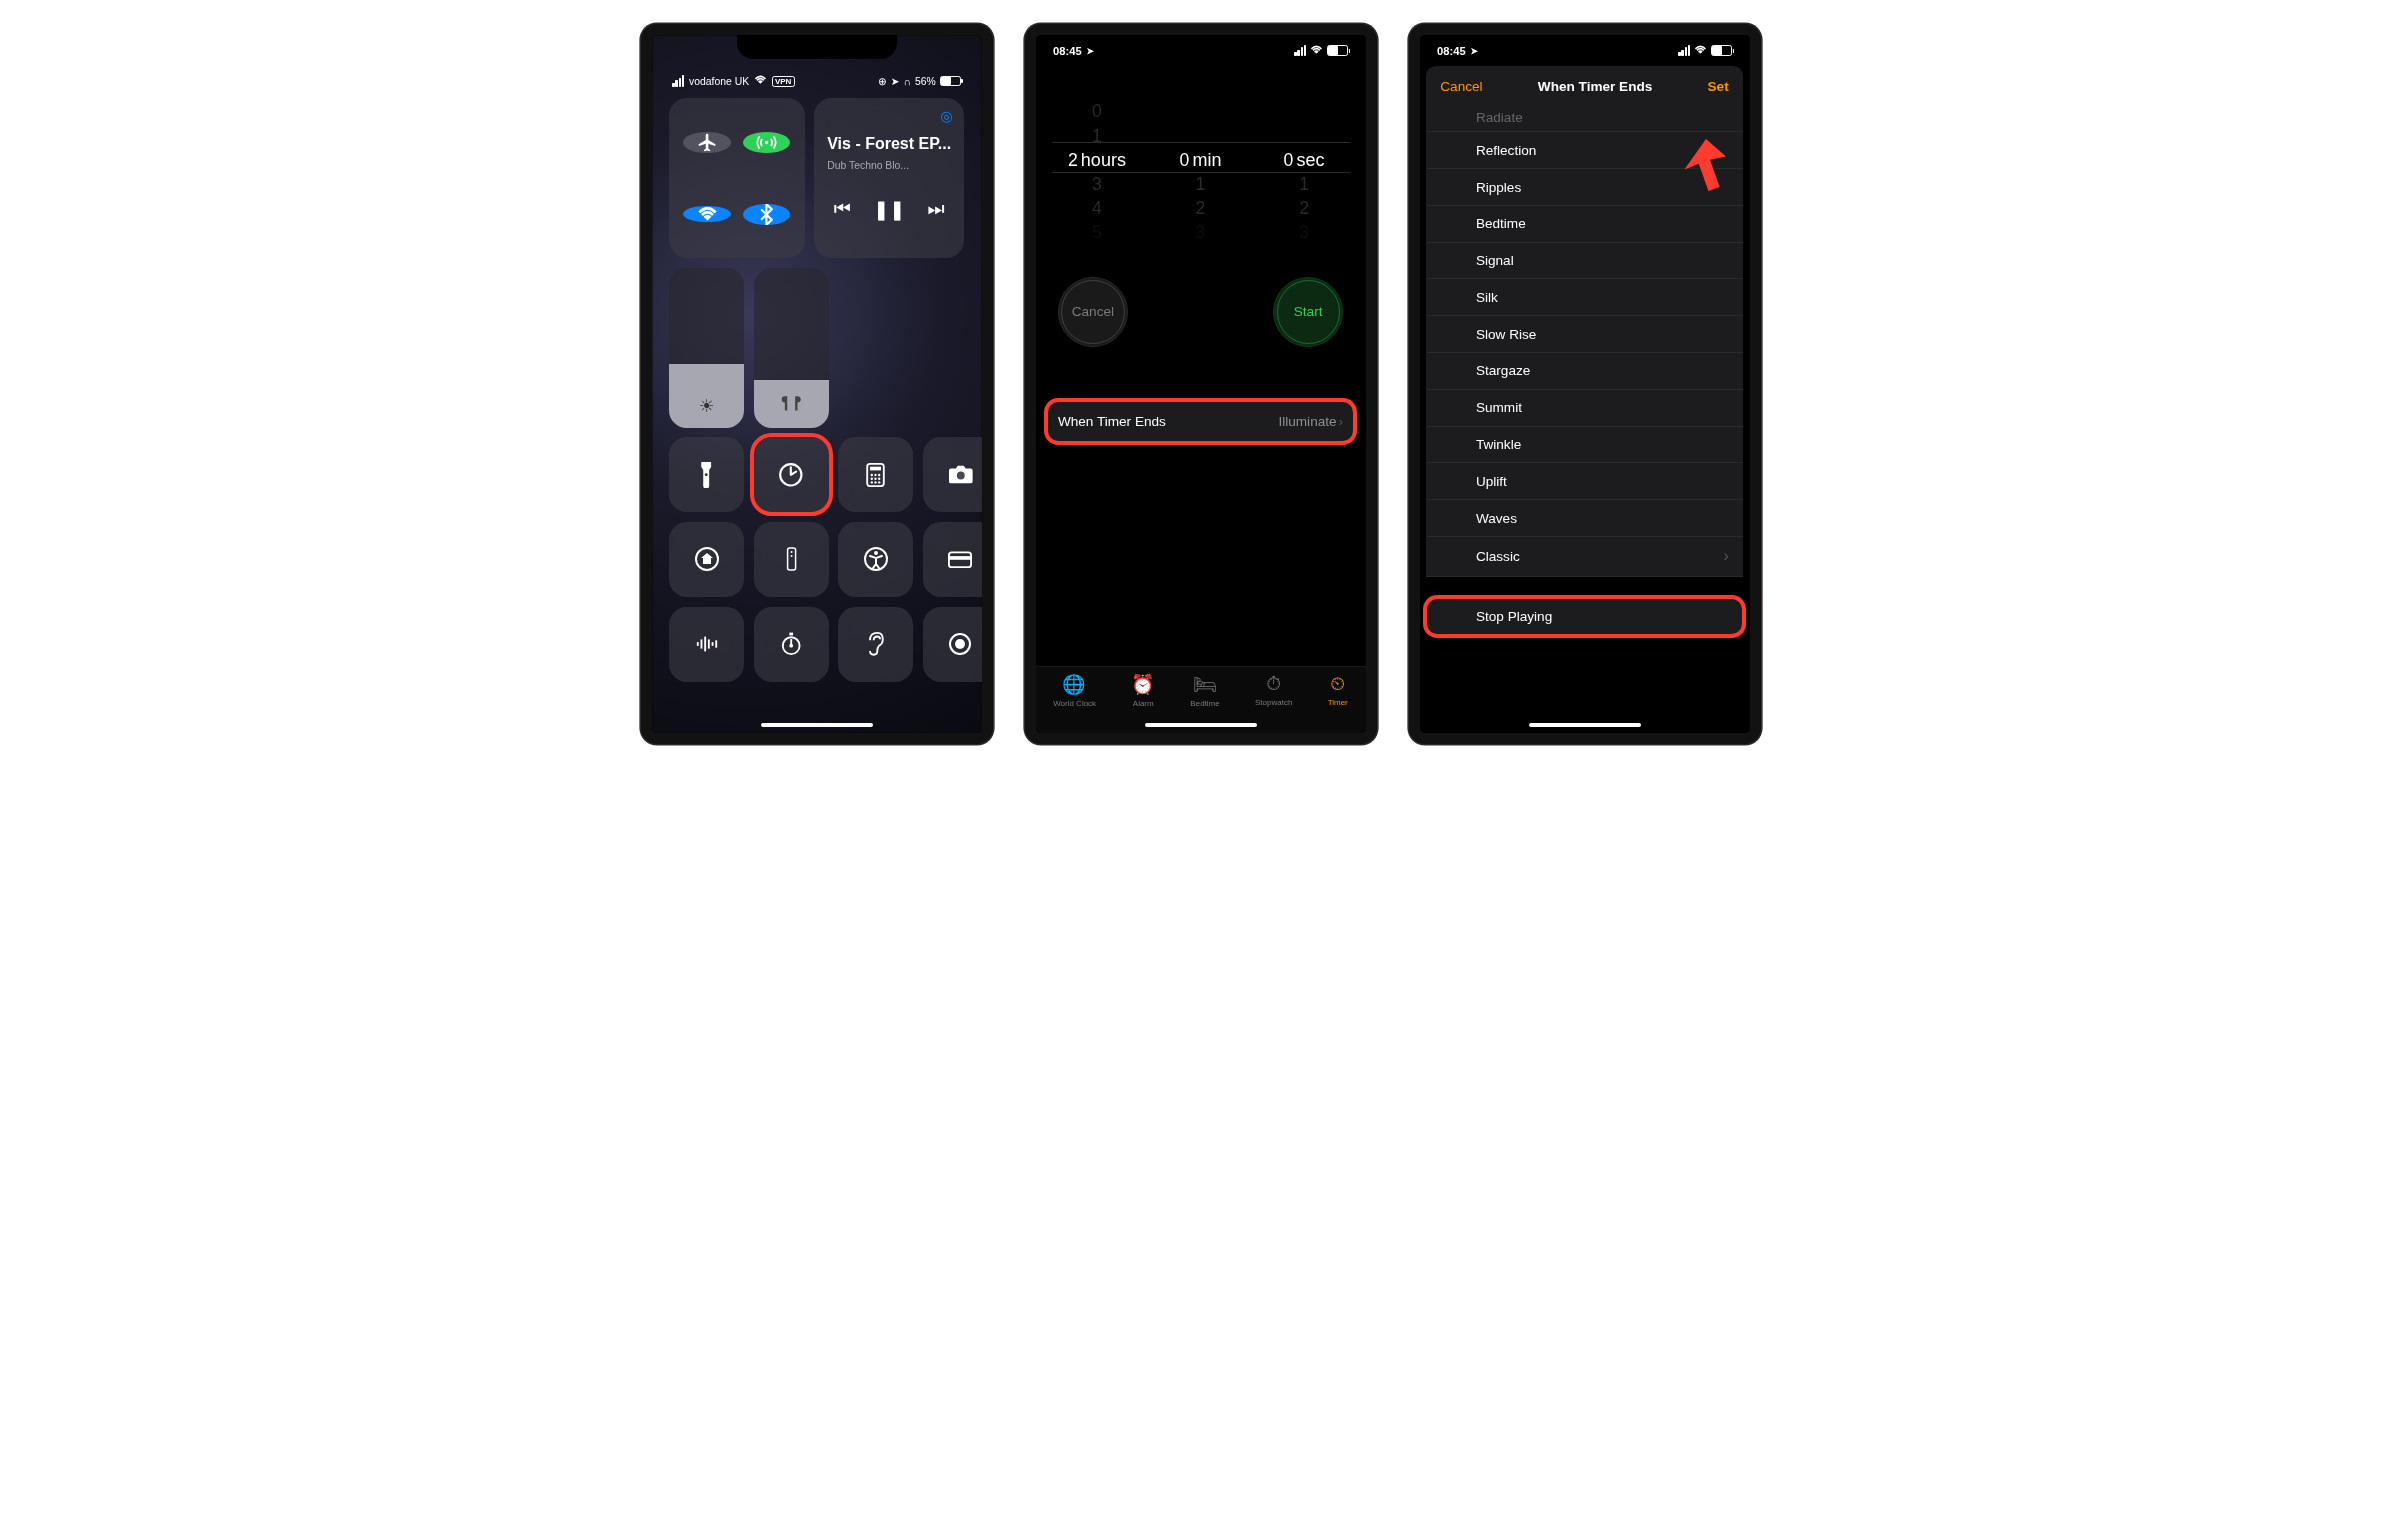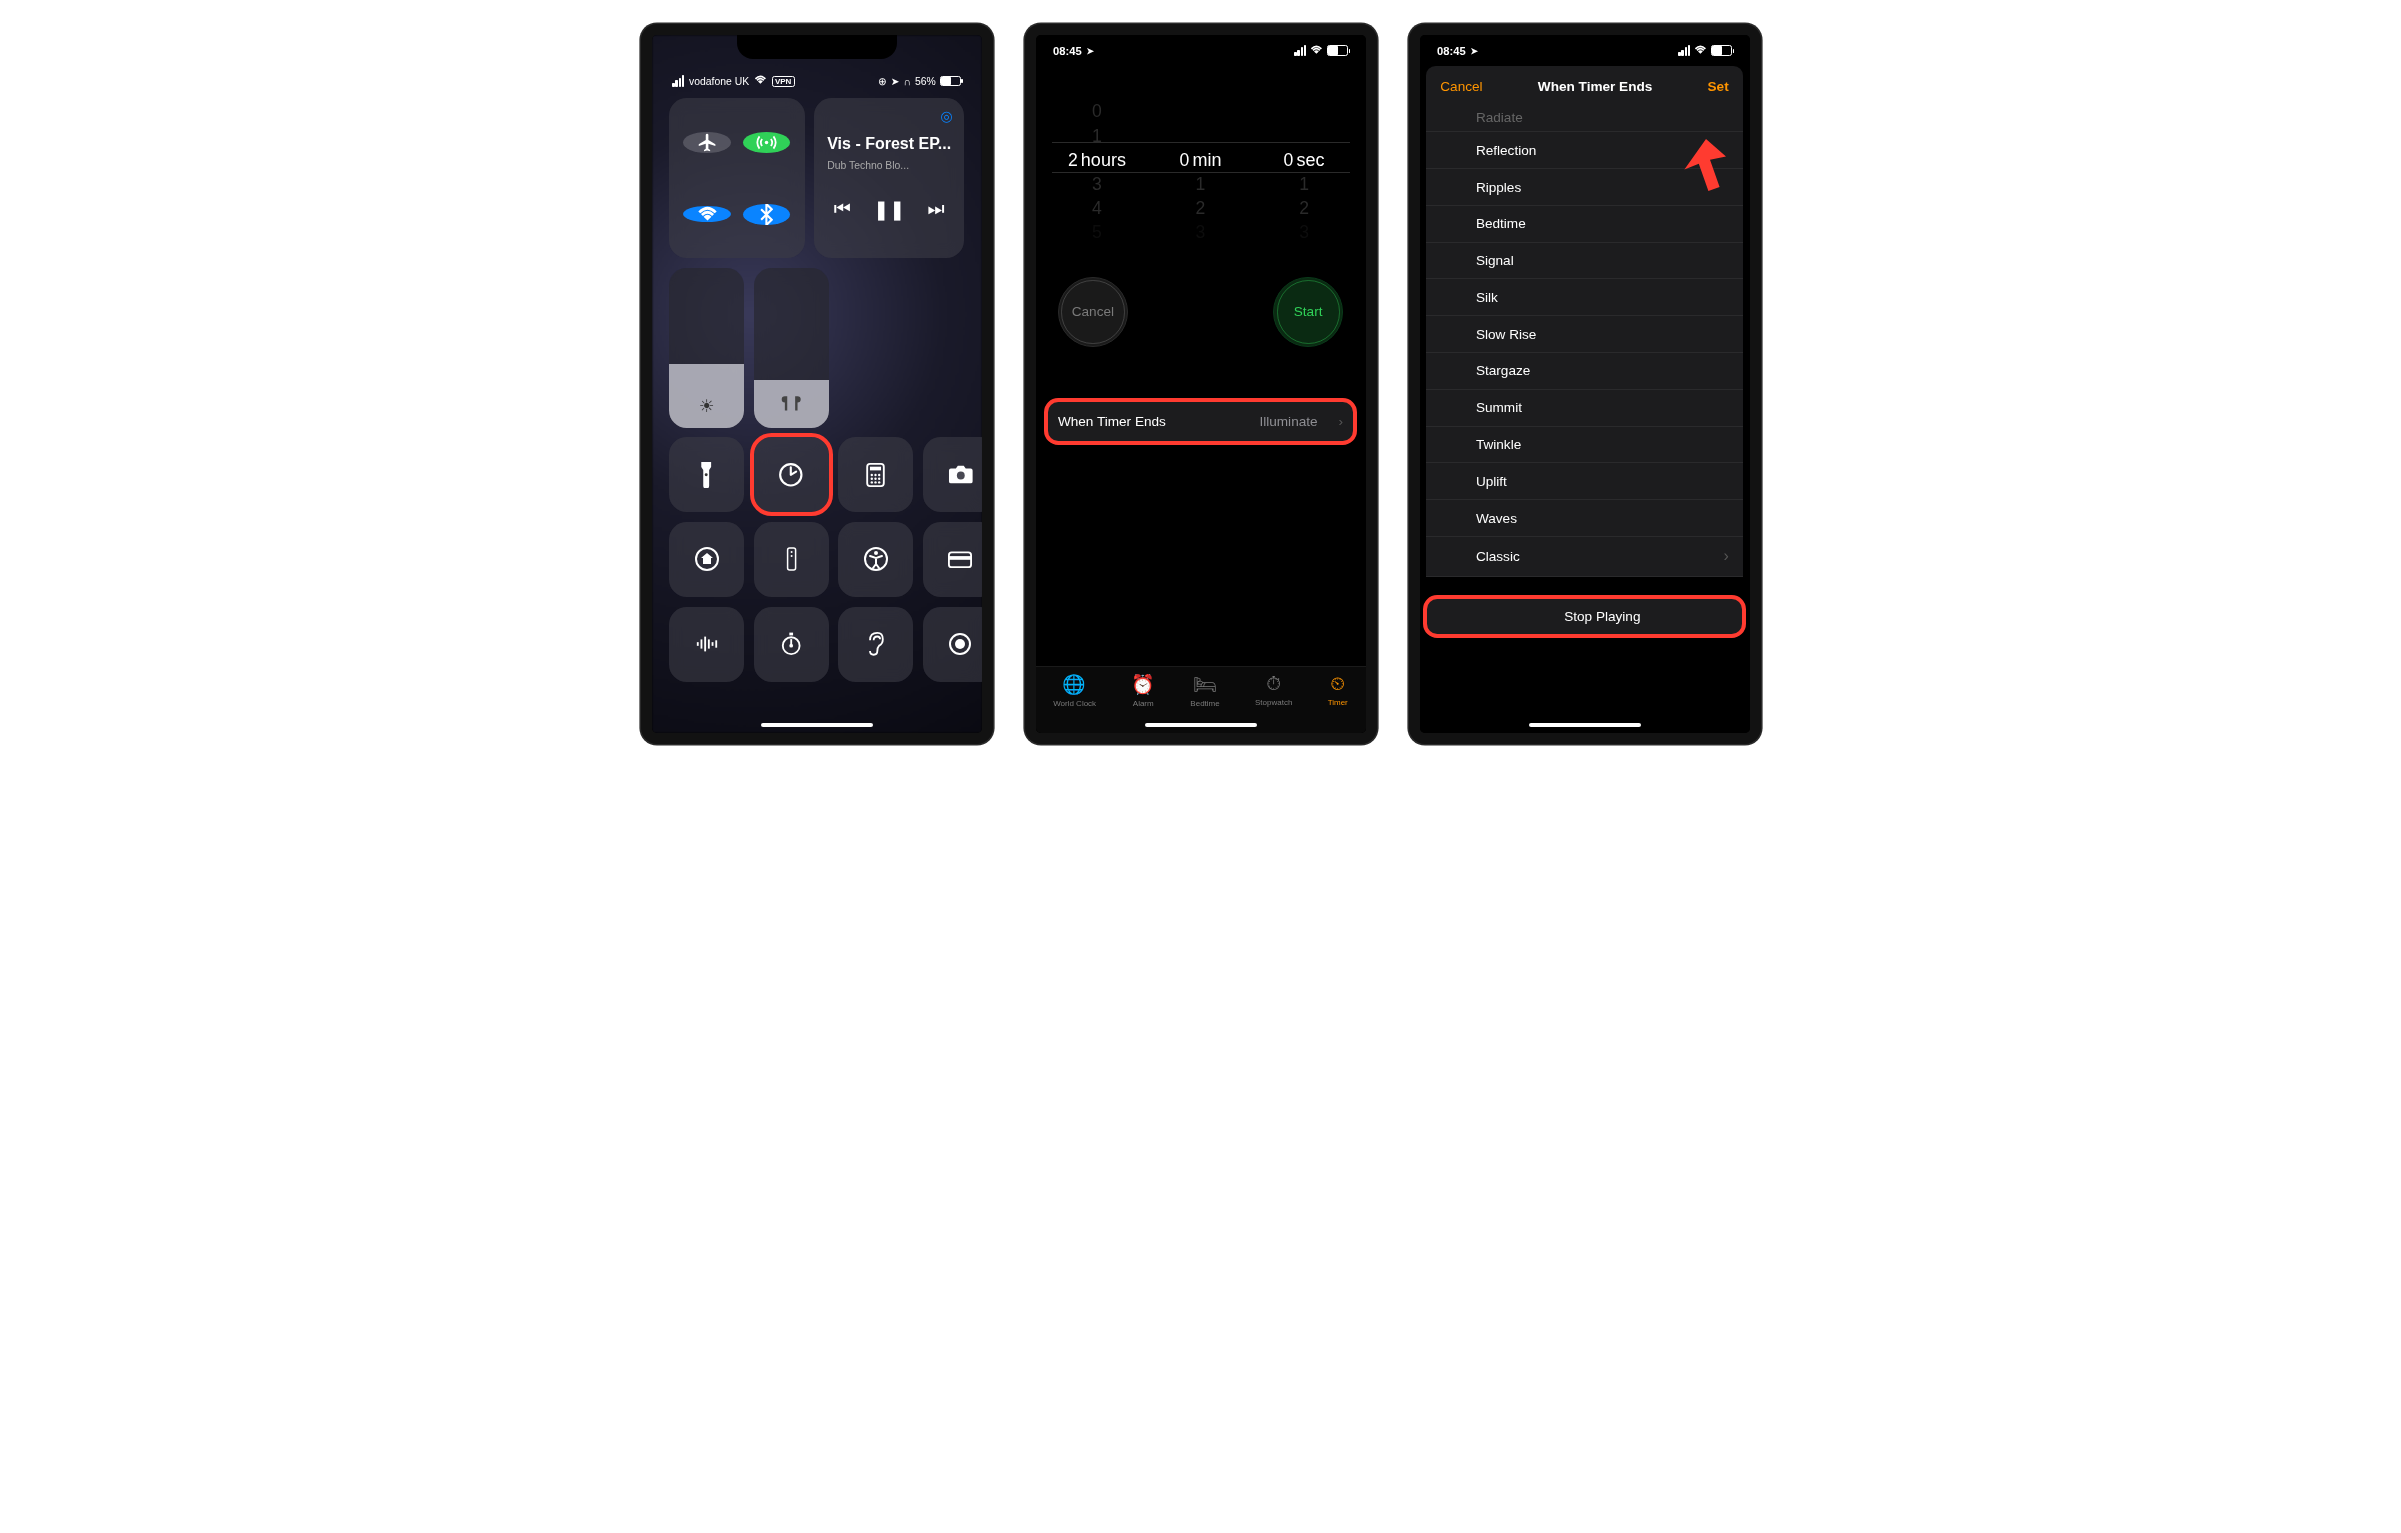--- a/index.html
+++ b/index.html
@@ -85,39 +85,39 @@
 .picker-line.top { top:58px; }
 .picker-line.bot { top:88px; }
 .sel-row { display:flex; align-items:baseline; gap:3.2px; }
 .sel-row .unit { font-size:18px; color:#fff; }
 .btn-row { display:flex; justify-content:space-between; padding:16px 22.4px 0; }
 .round-btn { width:70px; height:70px; border-radius:50%; border:1.6px solid; display:flex; align-items:center; justify-content:center; font-size:13.6px; position:relative;}
 .round-btn::before { content:''; position:absolute; inset:2.4px; border:0.8px solid currentColor; border-radius:50%; opacity:.4;}
 .cancel-btn { border-color:#2a2a2a; color:#7a7a7a; background:#1a1a1a;}
 .start-btn { border-color:#0a3a1a; color:#30d158; background:#0a2a12;}
 .setting-cell { margin:54px 11.2px 0; background:#1c1c1e; border-radius:8px; padding:12.8px 11.2px; display:flex; justify-content:space-between; align-items:center; font-size:13.6px;}
-.setting-cell .val { color:#8e8e93; display:flex; align-items:center; gap:21px;}
+.setting-cell .val { color:#8e8e93; display:flex; align-items:center; gap:2px;}
 .setting-cell .chev { color:#555; }
 .hl-red { outline:4px solid #ff3b30; outline-offset:-1.6px;}
 .tabbar { position:absolute; bottom:0; left:0; right:0; height:67px; background:#0a0a0a; display:flex; justify-content:space-around; align-items:flex-start; padding-top:6.4px; border-top:0.8px solid #1a1a1a;}
 .tab { display:flex; flex-direction:column; align-items:center; gap:2.4px; color:#7a7a7a; font-size:8px;}
 .tab.active { color:#ff9500; }
 .tab-icon { font-size:19px; }
 
 
 .sounds-screen { background:#000; }
 .modal-hdr { display:flex; justify-content:space-between; align-items:center; padding:12.8px 14.4px; font-size:13.6px; background:#1c1c1e; border-radius:9.6px 9.6px 0 0; margin:6.4px 6.4px 0;}
 .modal-hdr .title { font-weight:600; color:#fff;}
 .modal-hdr .side { color:#ff9500; }
 .sound-list { background:#1c1c1e; margin:0 6.4px;}
 .sound-item { padding:10.4px 14.4px 10.4px 50px; font-size:13.6px; border-bottom:0.4px solid #2a2a2c; display:flex; justify-content:space-between; align-items:center;}
 .sound-item.faded { color:#666; padding-top:3.2px; padding-bottom:6.4px;}
 .sound-item .chev { color:#555; font-size:16px;}
 .stop-section { background:#1c1c1e; margin:21px 6.4px 0; border-radius:8px; overflow:visible;}
-.stop-item { padding:11.2px 14.4px 11.2px 50px; font-size:13.6px;text-align:center; }
+.stop-item { padding:11.2px 14.4px 11.2px 50px; font-size:13.6px; }
 .red-arrow { position:absolute; top:104px; right:24px; color:#ff3b30; z-index:60; }
 .red-arrow svg { width:64px; height:56px; }
 </style>
 </head>
 <body>
 
 <div class="phone">
   <div class="notch"></div>
   <div class="screen">
     <div class="cc-bg"></div>

